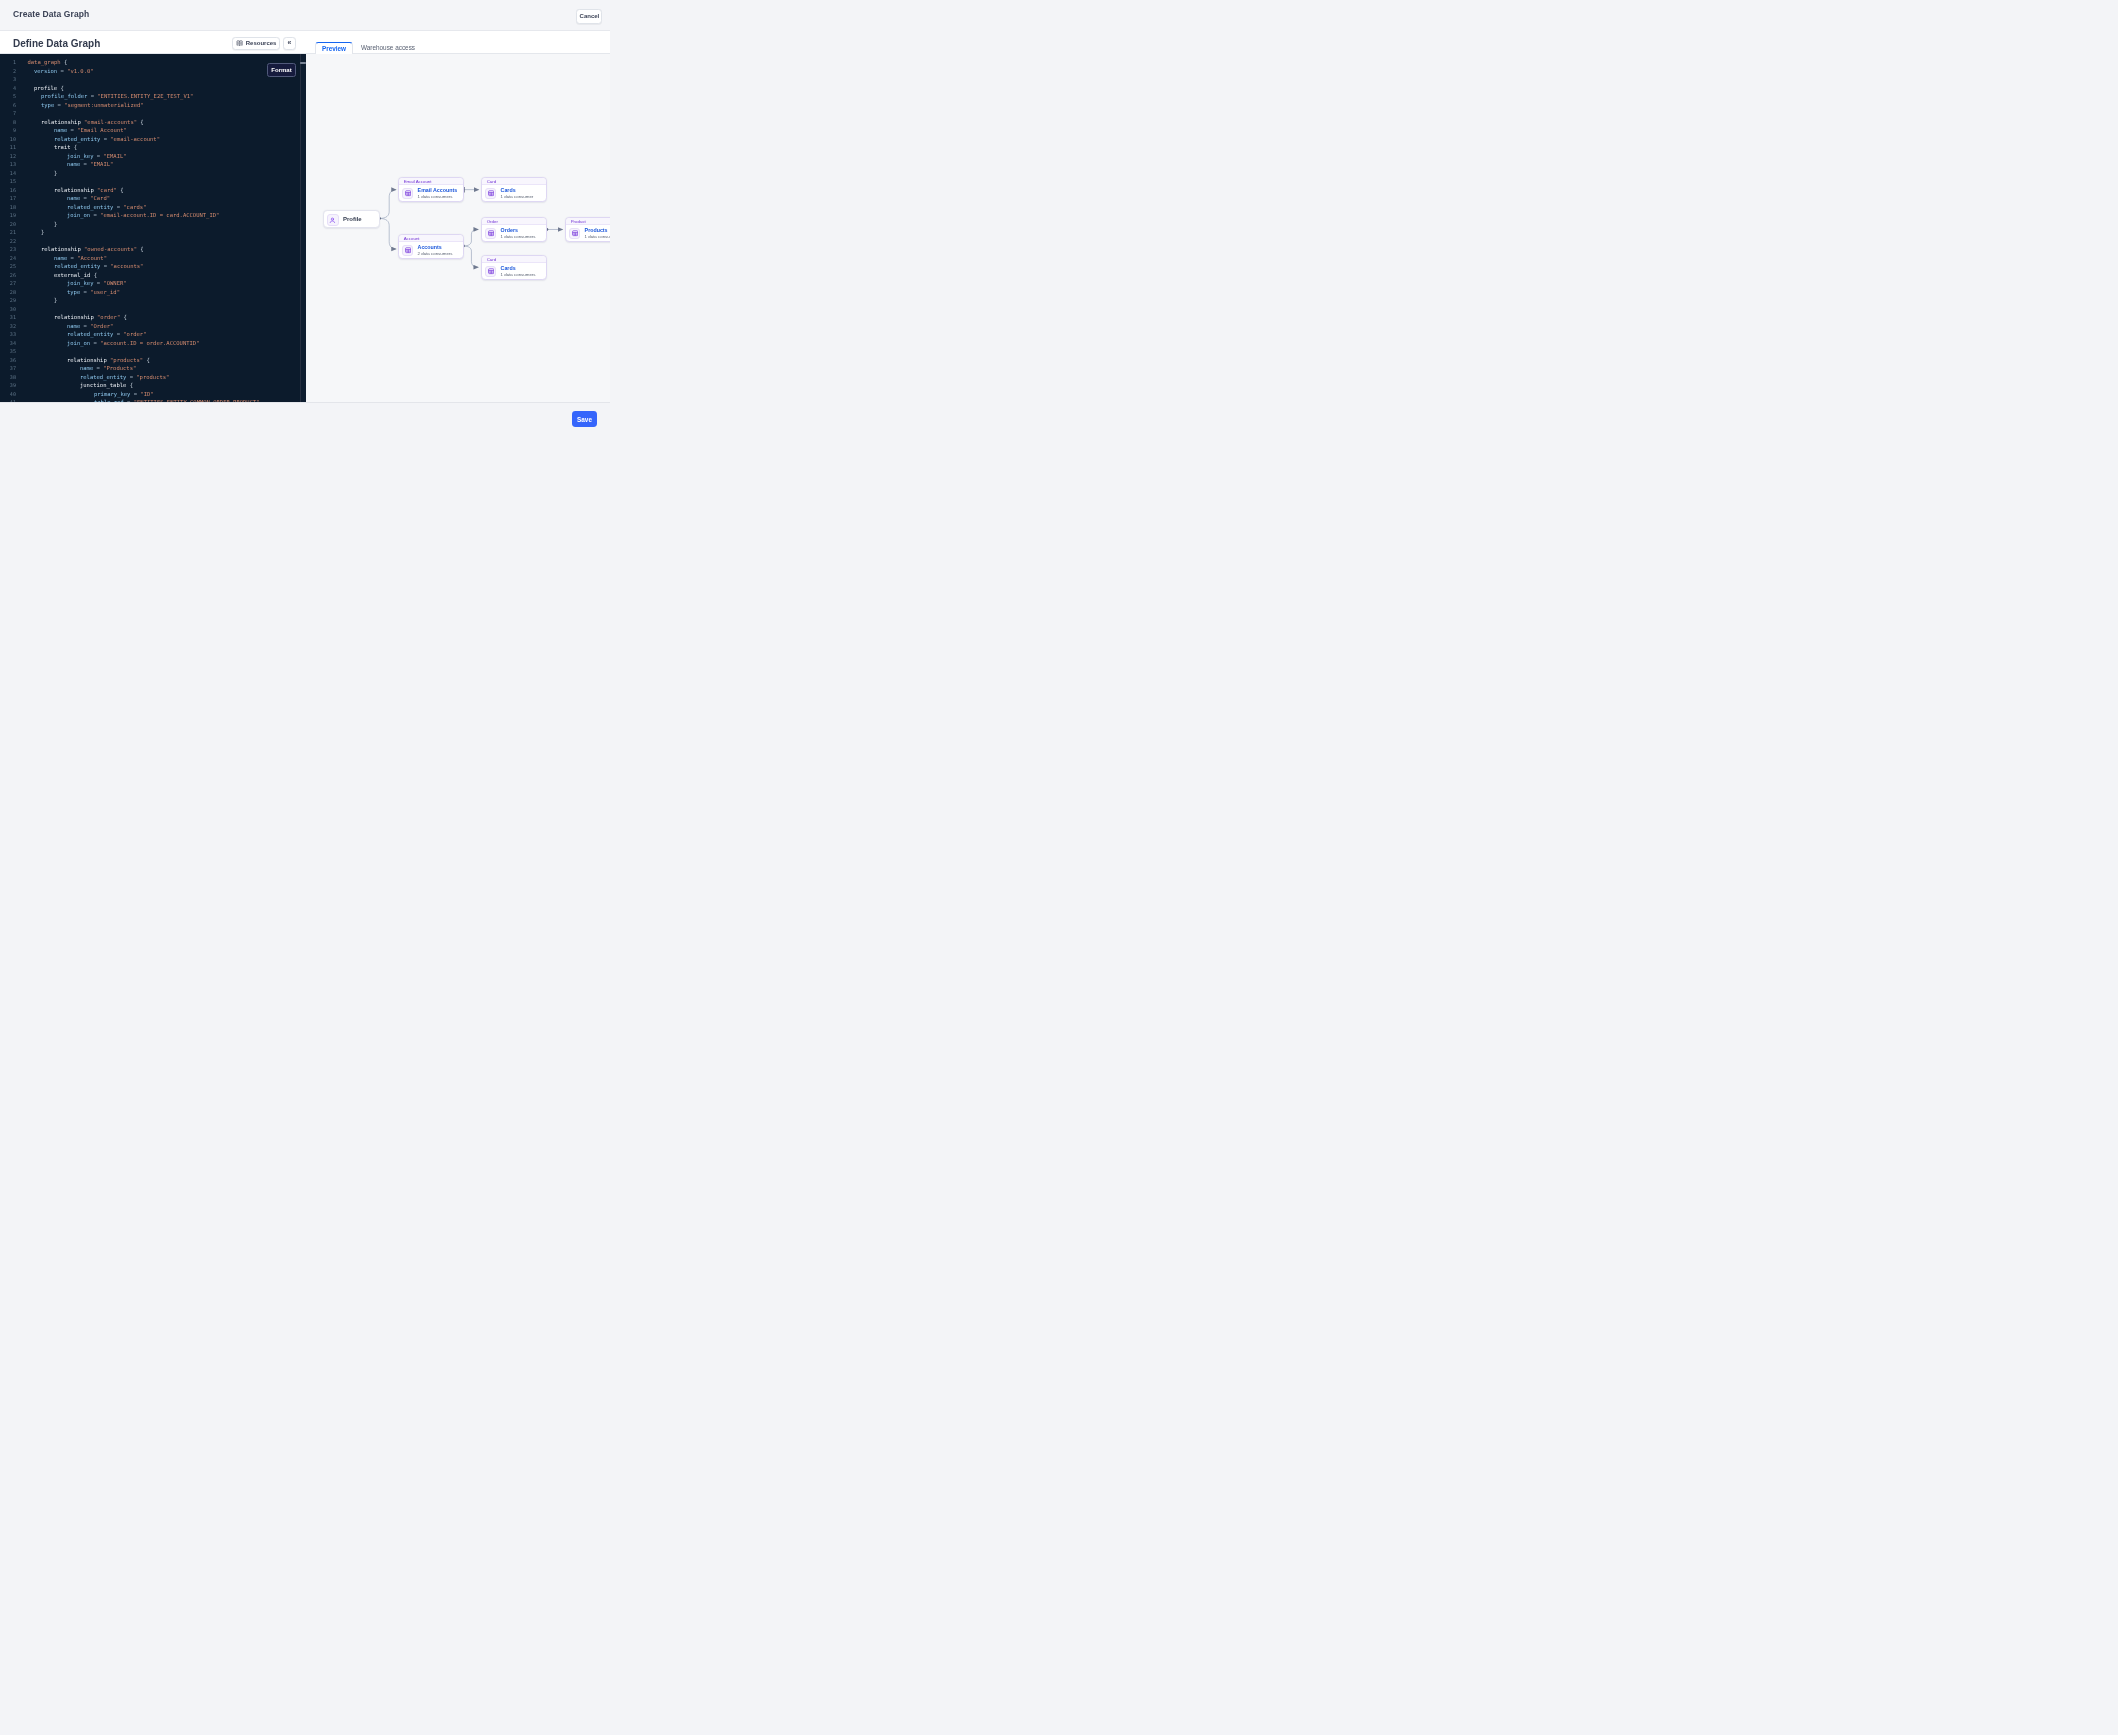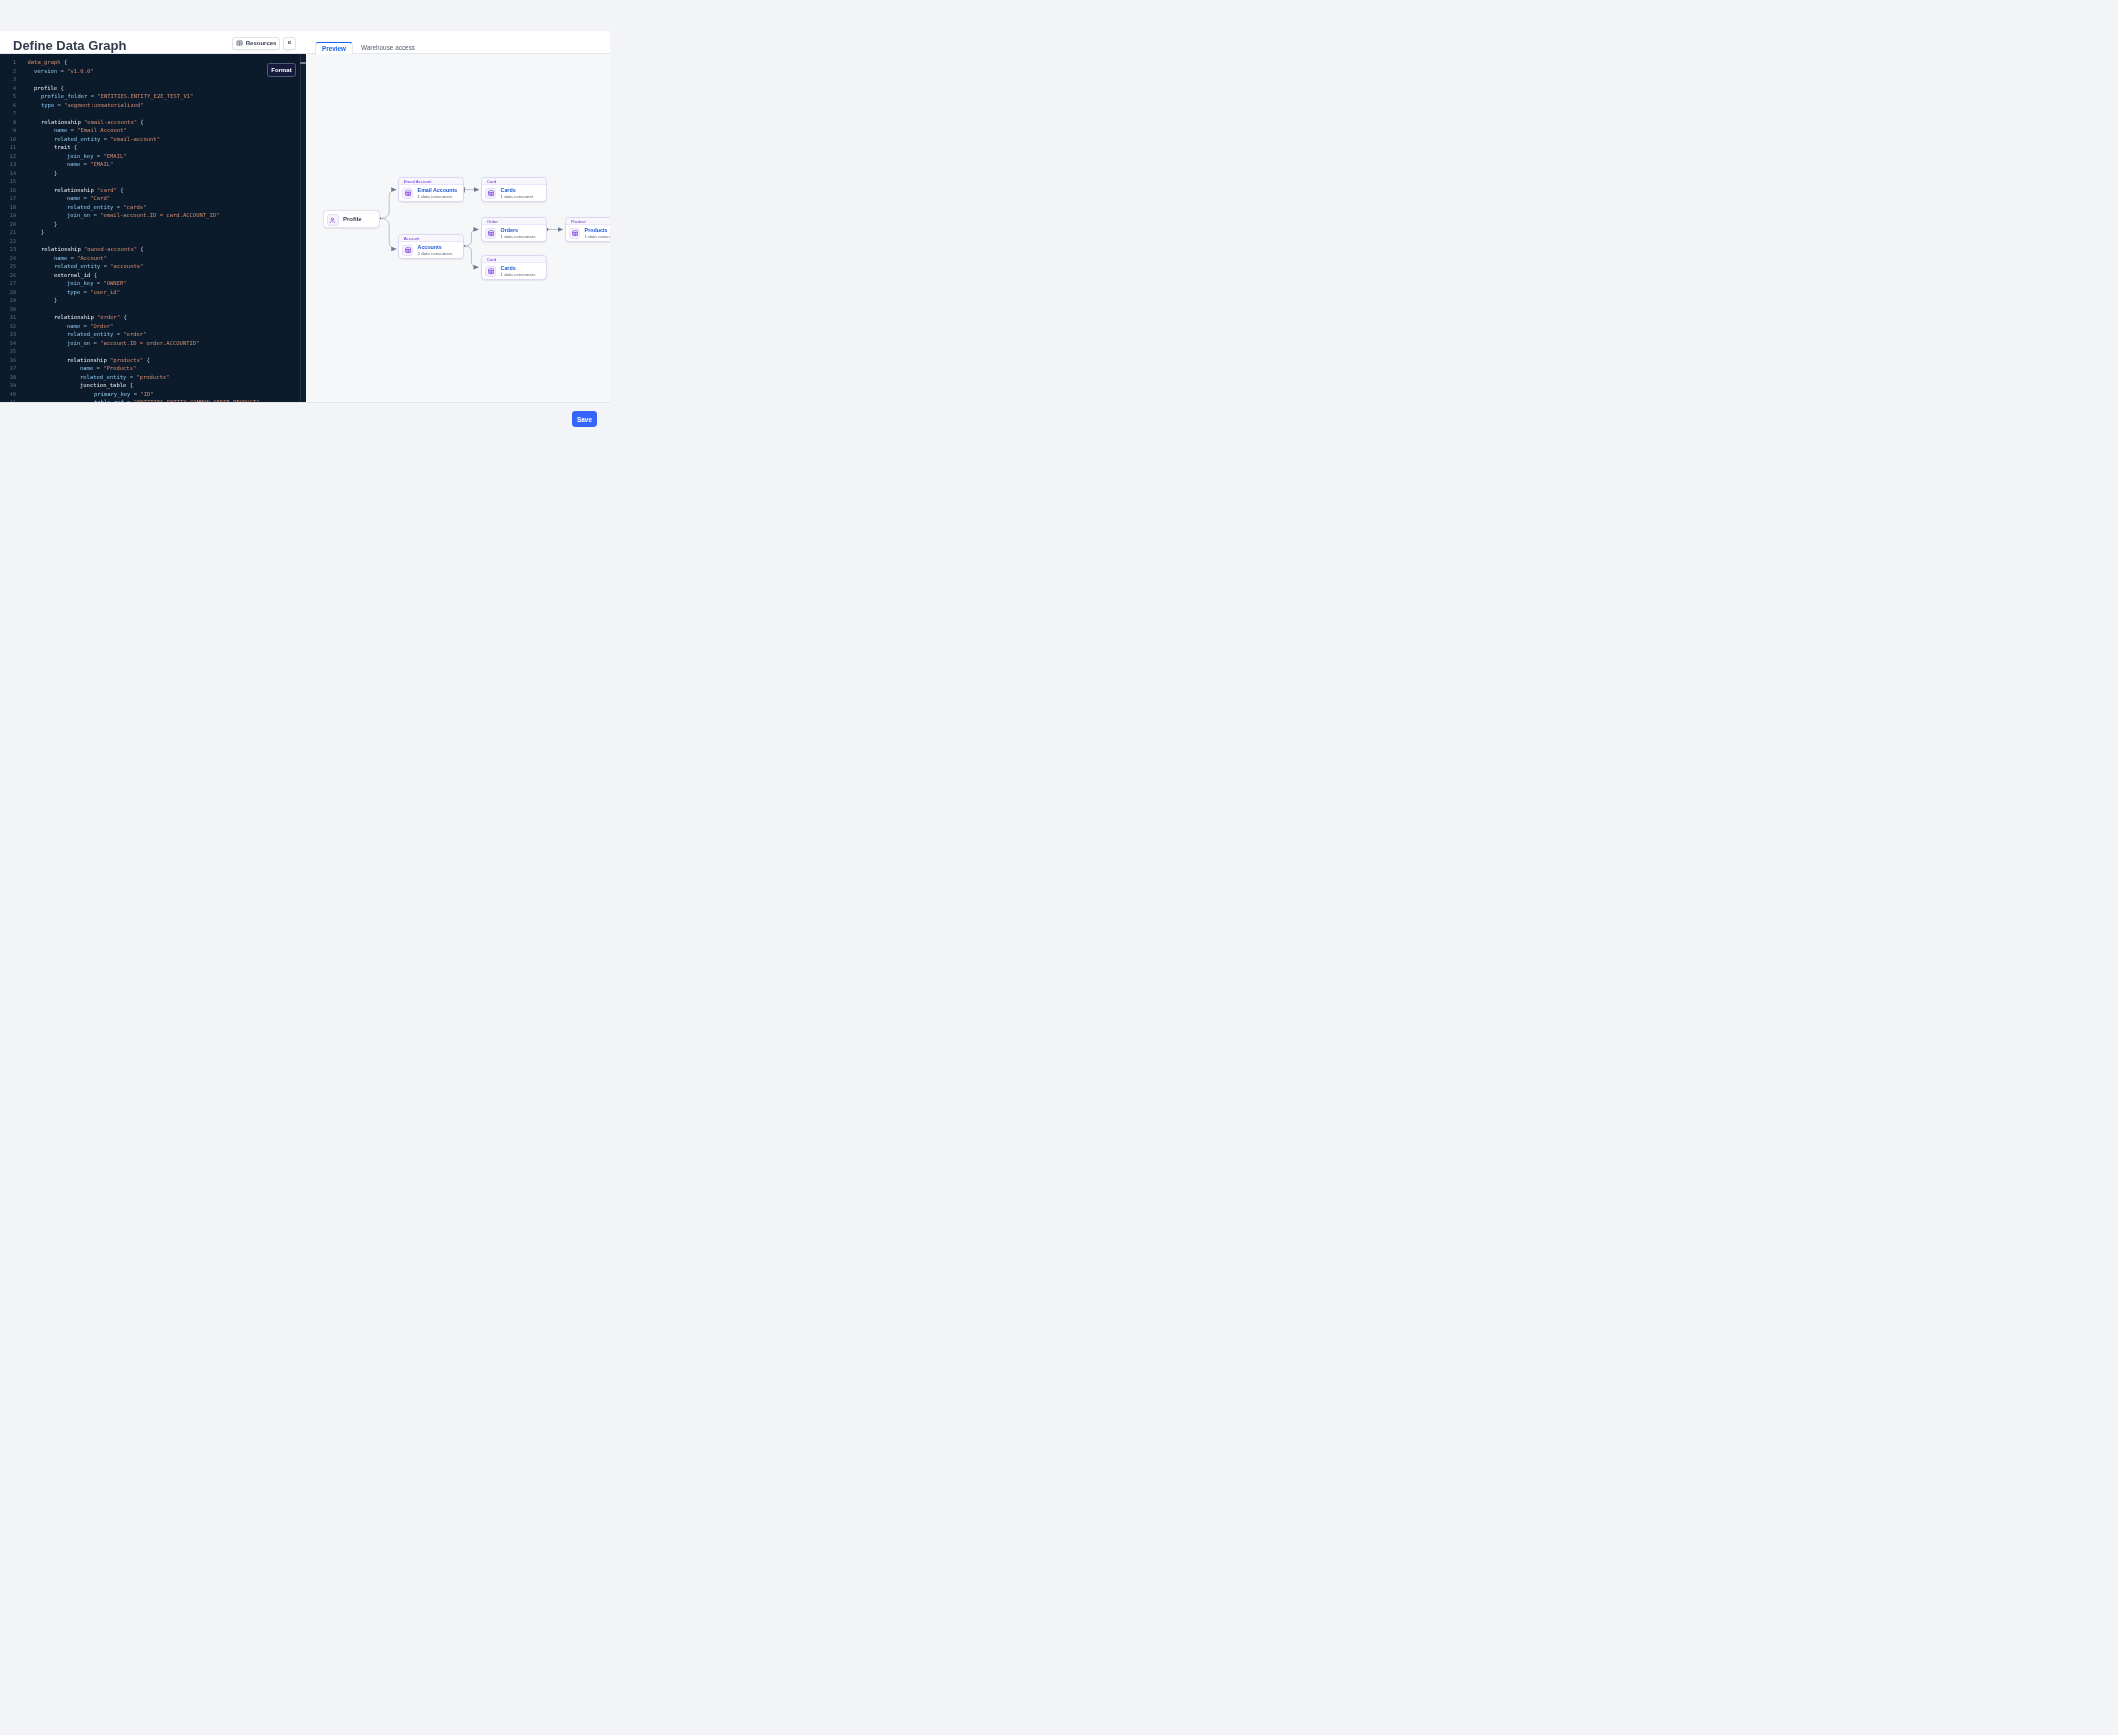--- a/index.html
+++ b/index.html
@@ -12,21 +12,21 @@
     background:#f4f5f8; border-bottom:0.4px solid #e6e8ed; z-index:5; }
   .header h1 { position:absolute; left:13px; top:9.3px; font-size:8.5px; font-weight:bold; color:#3b4256; letter-spacing:0.1px; }
   .btn { display:inline-flex; align-items:center; justify-content:center; gap:3px;
     background:#fff; border:0.4px solid #dfe3e9; border-radius:3.4px; color:#3b4256;
     font-size:6px; font-weight:600; cursor:pointer; box-shadow:0 0.4px 0.8px rgba(16,24,40,.05); }
   .cancel { position:absolute; right:7.6px; top:8.5px; width:26px; height:15.3px; }
 
   
   .strip { position:absolute; left:0; top:30.5px; width:610px; height:23px;
     background:#fff; border-bottom:0.4px solid #e4e7ec; z-index:4; }
-  .strip h2 { position:absolute; left:13px; top:7.2px; font-size:13px; font-weight:600; color:#333b4d; }
+  .strip h2 { position:absolute; left:13px; top:7.2px; font-size:10px; font-weight:600; color:#333b4d; }
   .resources { position:absolute; left:232px; top:6.4px; width:48px; height:12.7px; }
   .collapse { position:absolute; left:283px; top:6.4px; width:12.7px; height:12.7px; font-size:6.8px; font-weight:bold; padding-bottom:0.8px; }
 
   
   .tab-active { position:absolute; left:315px; top:11.4px; width:38px; height:12.3px; z-index:6;
     background:#fff; border:0.4px solid #e2e5eb; border-bottom:none; border-top:1.3px solid #1565f0;
     border-radius:3.4px 3.4px 0 0; color:#1565f0; font-size:6.4px; font-weight:600;
     display:flex; align-items:center; justify-content:center; cursor:pointer; }
   .tab-inactive { position:absolute; left:356px; top:11.4px; width:64px; height:12px;
     color:#565e70; font-size:6.4px; display:flex; align-items:center; justify-content:center; cursor:pointer; }
@@ -80,20 +80,24 @@
     background:#f3f4f7; border-top:0.4px solid #e3e5ea; z-index:4; }
   .save { position:absolute; right:13px; top:8px; width:25px; height:16px;
     background:#3565fb; border:none; border-radius:3.4px; color:#fff;
     font-size:6.4px; font-weight:600; cursor:pointer; }
 </style>
 </head>
 <body>
 
 <div class="app">
 
+  <div class="header">
+    <h1>Create Data Graph</h1>
+    <button class="btn cancel">Cancel</button>
+  </div>
 
   <div class="strip">
     <h2>Define Data Graph</h2>
     <button class="btn resources">
       <span style="display:inline-flex">
         <svg width="7.2" height="6.4" viewBox="0 0 18 16" fill="none" stroke="#3b4256" stroke-width="1.5" stroke-linejoin="round" stroke-linecap="round">
           <path d="M9 3 C7 1.4 4.6 1.4 2.5 2.6 V13.2 C4.6 12 7 12 9 13.6 C11 12 13.4 12 15.5 13.2 V2.6 C13.4 1.4 11 1.4 9 3 V13"></path>
           <path d="M4.4 6 L7 5.3 M4.4 9 L7 8.3 M11 5.3 L13.6 6 M11 8.3 L13.6 9" stroke-width="1.2"></path>
         </svg>
       </span>

